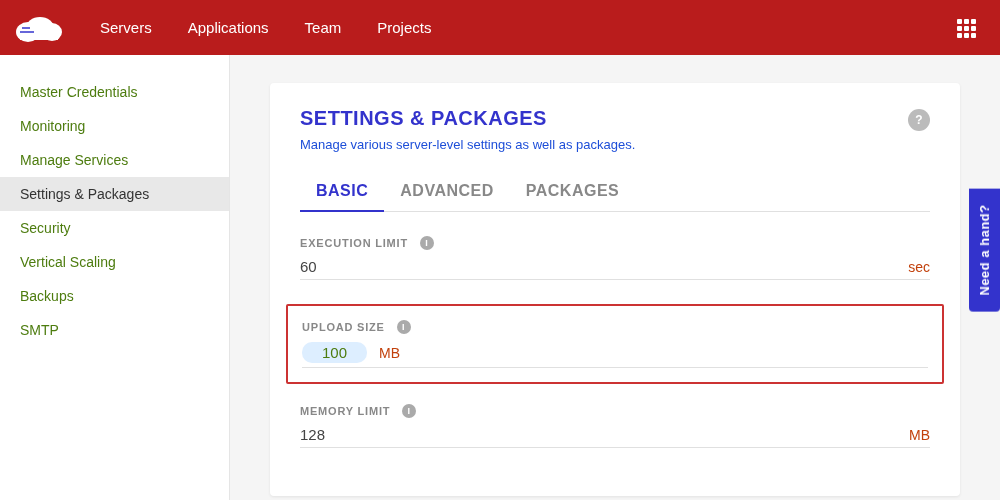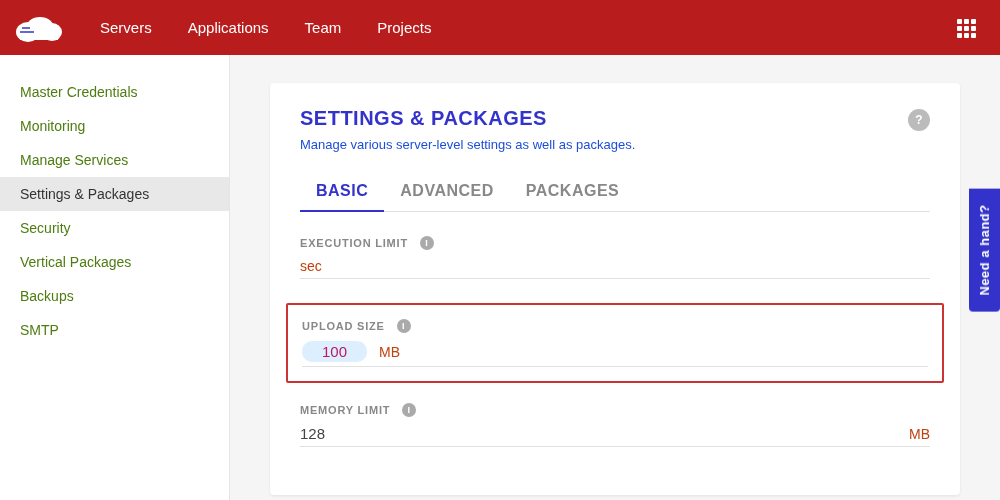--- a/index.html
+++ b/index.html
@@ -178,21 +178,21 @@
     }
     .field-unit {
       font-size: 14px;
       color: #c2410c;
     }
     .upload-input-box {
       background: #ddeeff;
       padding: 2px 20px;
       border-radius: 10px;
       font-size: 15px;
-      color: #be185d;
+      color: #4d7c0f;
       font-weight: 500;
       min-width: 50px;
     }
 
     
     .info-icon {
       display: inline-block;
       width: 14px;
       height: 14px;
       border-radius: 50%;
@@ -261,21 +261,21 @@
 </nav>
 
 <div class="main-layout">
 
   <aside class="sidebar">
     <a class="sidebar-item">Master Credentials</a>
     <a class="sidebar-item">Monitoring</a>
     <a class="sidebar-item">Manage Services</a>
     <a class="sidebar-item active">Settings &amp; Packages</a>
     <a class="sidebar-item">Security</a>
-    <a class="sidebar-item">Vertical Packages</a>
+    <a class="sidebar-item">Vertical Scaling</a>
     <a class="sidebar-item">Backups</a>
     <a class="sidebar-item">SMTP</a>
   </aside>
 
   <main class="content">
     <div class="content-card">
       <div class="card-header">
         <h1 class="card-title">SETTINGS &amp; PACKAGES</h1>
         <div class="card-help">?</div>
       </div>
@@ -286,20 +286,21 @@
         <div class="tab">ADVANCED</div>
         <div class="tab">PACKAGES</div>
       </div>
 
       <div class="field-section">
         <div class="field-label">
           <span>EXECUTION LIMIT</span>
           <span class="info-icon">i</span>
         </div>
         <div class="field-row">
+          <span class="field-value">60</span>
           <span class="field-unit">sec</span>
         </div>
       </div>
 
       <div class="field-section" style="margin: 0 -14px; padding: 14px 14px; border: 2px solid #cc3333; border-radius: 2px; margin-bottom: 0;">
         <div class="field-label">
           <span>UPLOAD SIZE</span>
           <span class="info-icon">i</span>
         </div>
         <div style="display:flex; align-items:center; gap:12px; border-bottom: 1px solid #e0e0e0; padding-bottom:4px;">

